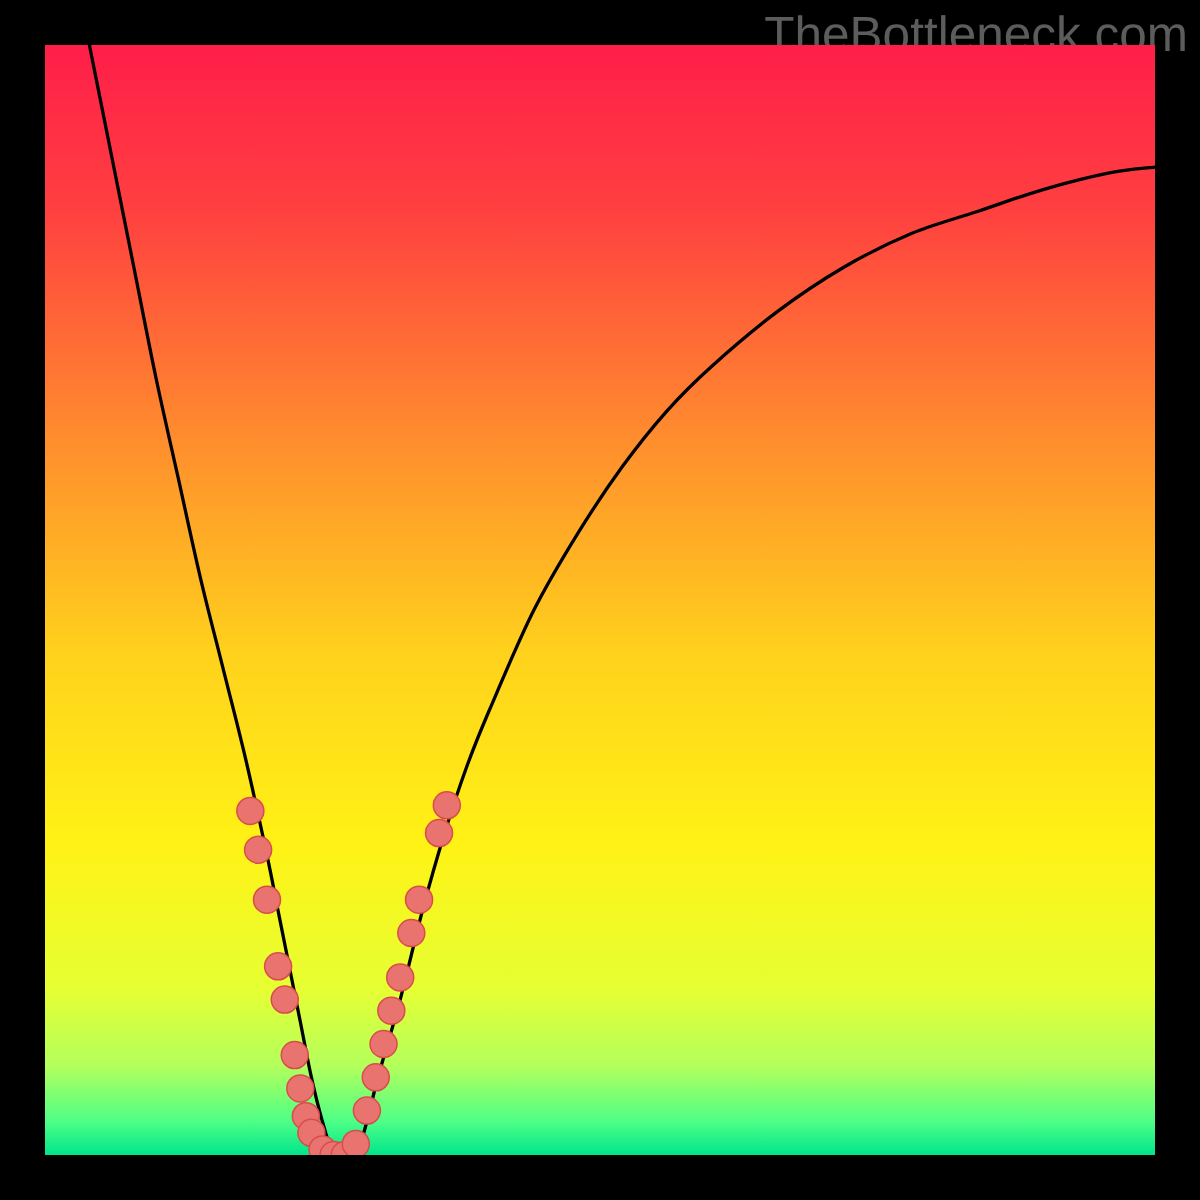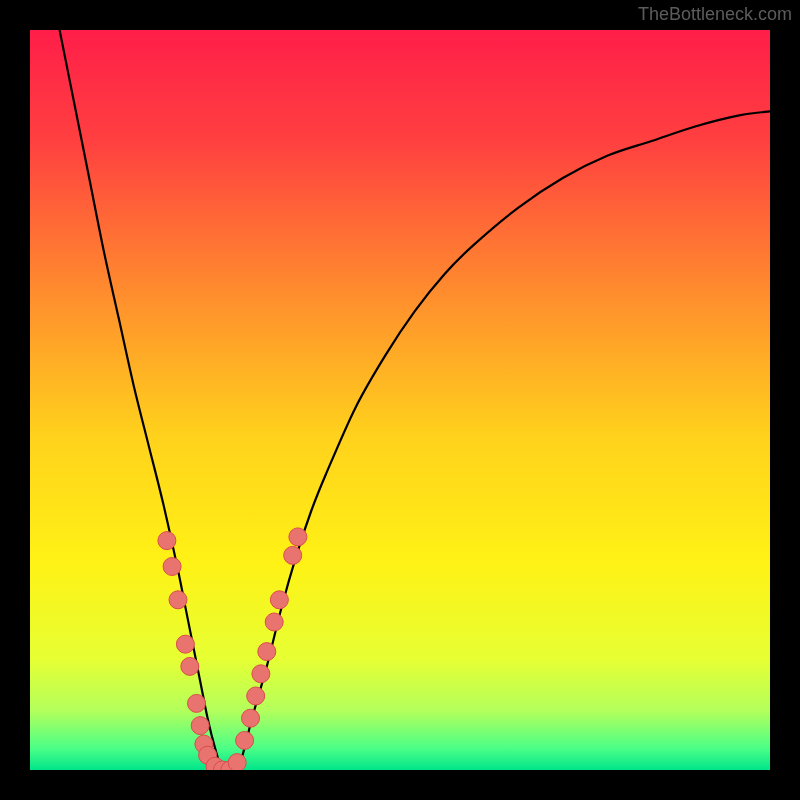--- a/index.html
+++ b/index.html
@@ -25,21 +25,21 @@
     top: 30px;
     width: 740px;
     height: 740px;
     
   }
   .watermark {
     position: absolute;
     top: 4px;
     right: 8px;
     color: #5c5c5c;
-    font-size: 18px;
+    font-size: 33px;
     font-weight: 400;
     letter-spacing: 0px;
     user-select: none;
   }
   svg {
     display: block;
   }
 </style>
 </head>
 <body>

